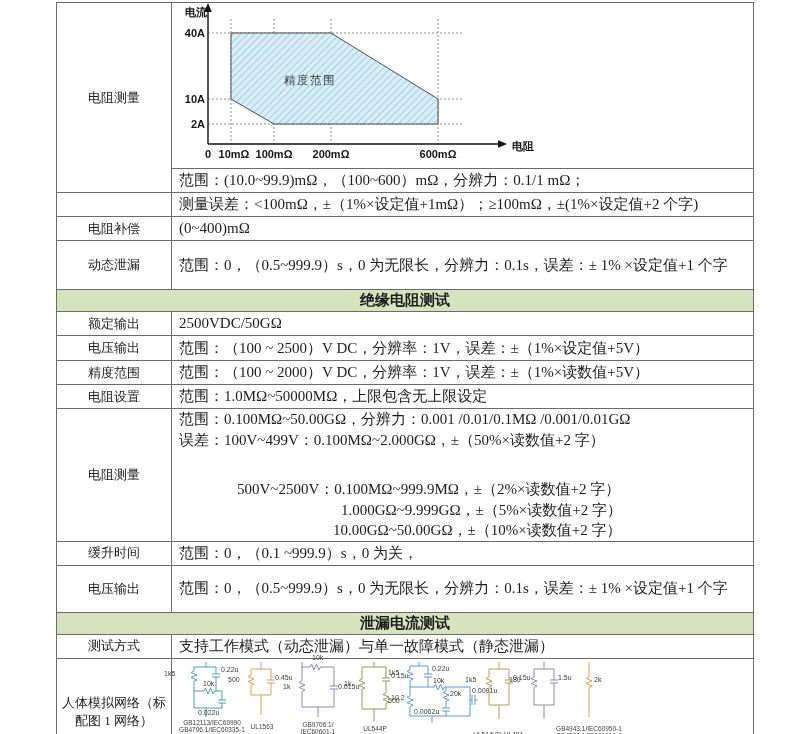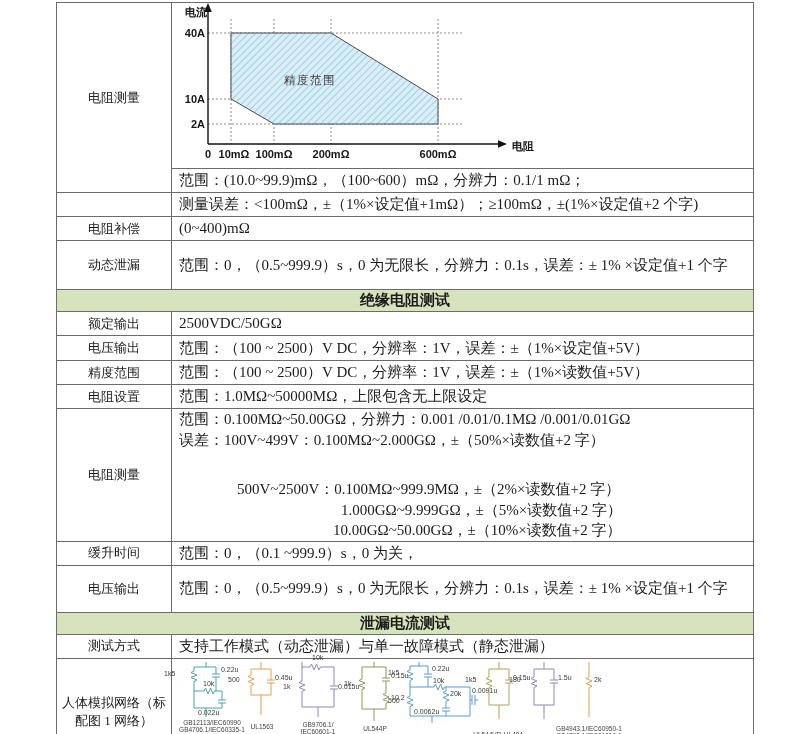--- a/index.html
+++ b/index.html
@@ -116,21 +116,21 @@
   <tr style="height:21px">
     <td class="lbl">额定输出</td>
     <td class="val">2500VDC/50GΩ</td>
   </tr>
   <tr style="height:25px">
     <td class="lbl">电压输出</td>
     <td class="val">范围：（100 ~ 2500）V DC，分辨率：1V，误差：±（1%×设定值+5V）</td>
   </tr>
   <tr style="height:23px">
     <td class="lbl">精度范围</td>
-    <td class="val">范围：（100 ~ 2500）V DC，分辨率：1V，误差：±（1%×读数值+5V）</td>
+    <td class="val">范围：（100 ~ 2000）V DC，分辨率：1V，误差：±（1%×读数值+5V）</td>
   </tr>
   <tr style="height:22px">
     <td class="lbl">电阻设置</td>
     <td class="val">范围：1.0MΩ~50000MΩ，上限包含无上限设定</td>
   </tr>
   <tr style="height:102px">
     <td class="lbl">电阻测量</td>
     <td class="val multiline">
       <div>范围：0.100MΩ~50.00GΩ，分辨力：0.001 /0.01/0.1MΩ /0.001/0.01GΩ</div>
       <div>误差：100V~499V：0.100MΩ~2.000GΩ，±（50%×读数值+2 字）</div>

